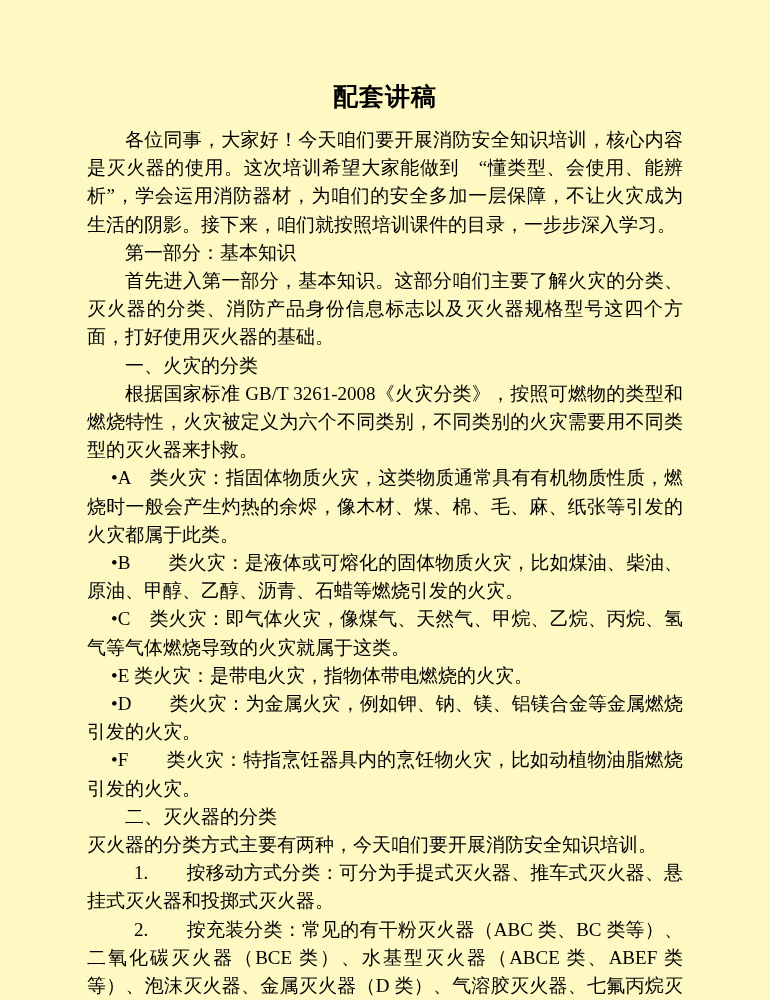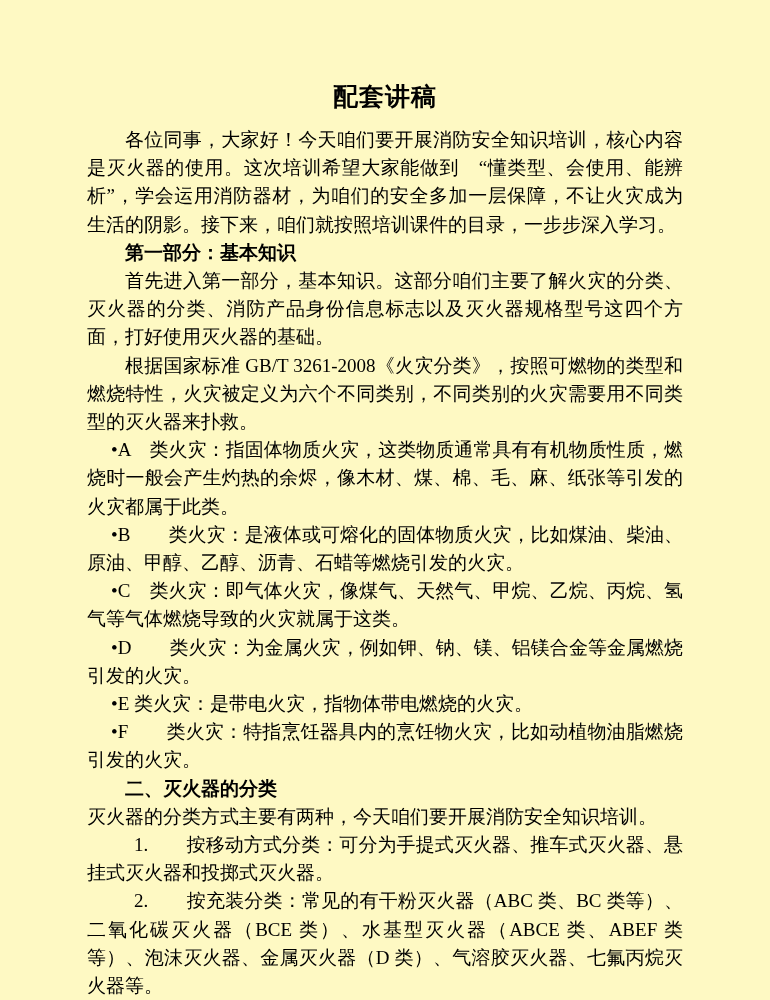--- a/index.html
+++ b/index.html
@@ -28,38 +28,39 @@
   }
   .doc-body p{
     margin:0;
     font-size:19px;
     line-height:28.2px;
     text-align:justify;
     word-break:break-all;
   }
   .p-indent{ text-indent:2em; }
   .p-noindent{ text-indent:0; }
-  .heading{ font-weight:bold; text-indent:2em; }
+  .heading{ font-weight:normal; text-indent:2em; }
   .bullet-item{ margin-left:72px; text-indent:24px; }
   .num-item{ margin-left:36px; text-indent:47px; }
 </style>
 </head>
 <body>
 
 <div class="sheet">
   <div class="doc-title">配套讲稿</div>
   <div class="doc-body">
     <p class="p-indent">各位同事，大家好！今天咱们要开展消防安全知识培训，核心内容是灭火器的使用。这次培训希望大家能做到　“懂类型、会使用、能辨析”，学会运用消防器材，为咱们的安全多加一层保障，不让火灾成为生活的阴影。接下来，咱们就按照培训课件的目录，一步步深入学习。</p>
     <p class="heading">第一部分：基本知识</p>
     <p class="p-indent">首先进入第一部分，基本知识。这部分咱们主要了解火灾的分类、灭火器的分类、消防产品身份信息标志以及灭火器规格型号这四个方面，打好使用灭火器的基础。</p>
+    <p class="heading">一、火灾的分类</p>
     <p class="p-indent">根据国家标准 GB/T 3261-2008《火灾分类》，按照可燃物的类型和燃烧特性，火灾被定义为六个不同类别，不同类别的火灾需要用不同类型的灭火器来扑救。</p>
     <p class="bullet-item">•A　类火灾：指固体物质火灾，这类物质通常具有有机物质性质，燃烧时一般会产生灼热的余烬，像木材、煤、棉、毛、麻、纸张等引发的火灾都属于此类。</p>
     <p class="bullet-item">•B　　类火灾：是液体或可熔化的固体物质火灾，比如煤油、柴油、原油、甲醇、乙醇、沥青、石蜡等燃烧引发的火灾。</p>
     <p class="bullet-item">•C　类火灾：即气体火灾，像煤气、天然气、甲烷、乙烷、丙烷、氢气等气体燃烧导致的火灾就属于这类。</p>
+    <p class="bullet-item">•E 类火灾：是带电火灾，指物体带电燃烧的火灾。</p>
     <p class="bullet-item">•D　　类火灾：为金属火灾，例如钾、钠、镁、铝镁合金等金属燃烧引发的火灾。</p>
-    <p class="bullet-item">•E 类火灾：是带电火灾，指物体带电燃烧的火灾。</p>
     <p class="bullet-item">•F　　类火灾：特指烹饪器具内的烹饪物火灾，比如动植物油脂燃烧引发的火灾。</p>
     <p class="heading">二、灭火器的分类</p>
     <p class="p-noindent">灭火器的分类方式主要有两种，今天咱们要开展消防安全知识培训。</p>
     <p class="num-item">1.　　按移动方式分类：可分为手提式灭火器、推车式灭火器、悬挂式灭火器和投掷式灭火器。</p>
     <p class="num-item">2.　　按充装分类：常见的有干粉灭火器（ABC 类、BC 类等）、二氧化碳灭火器（BCE 类）、水基型灭火器（ABCE 类、ABEF 类等）、泡沫灭火器、金属灭火器（D 类）、气溶胶灭火器、七氟丙烷灭火器等。</p>
   </div>
 </div>
 
 </body></html>

